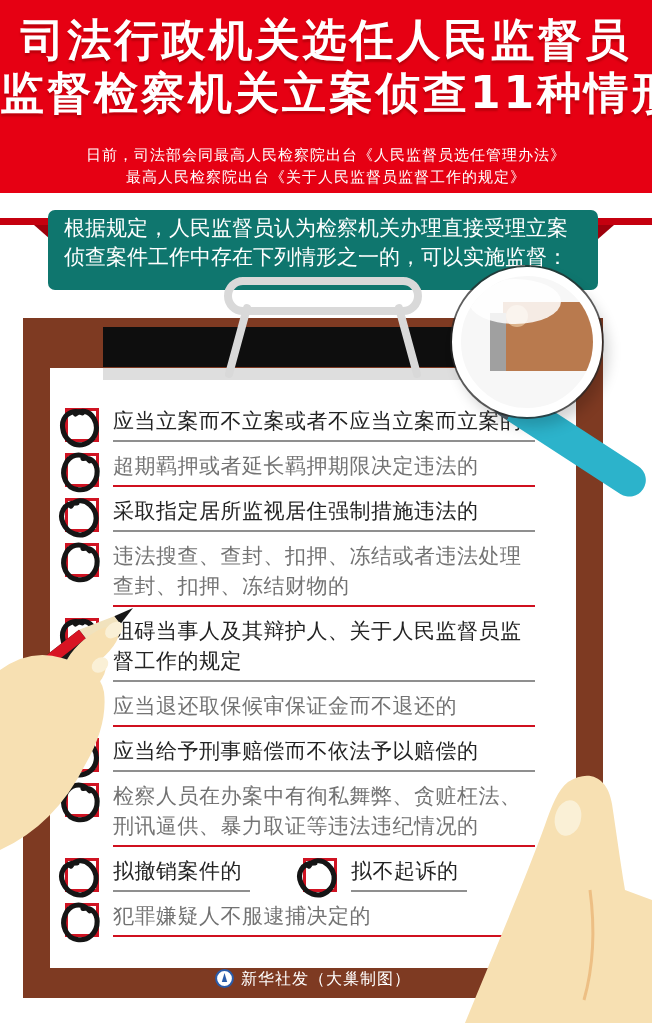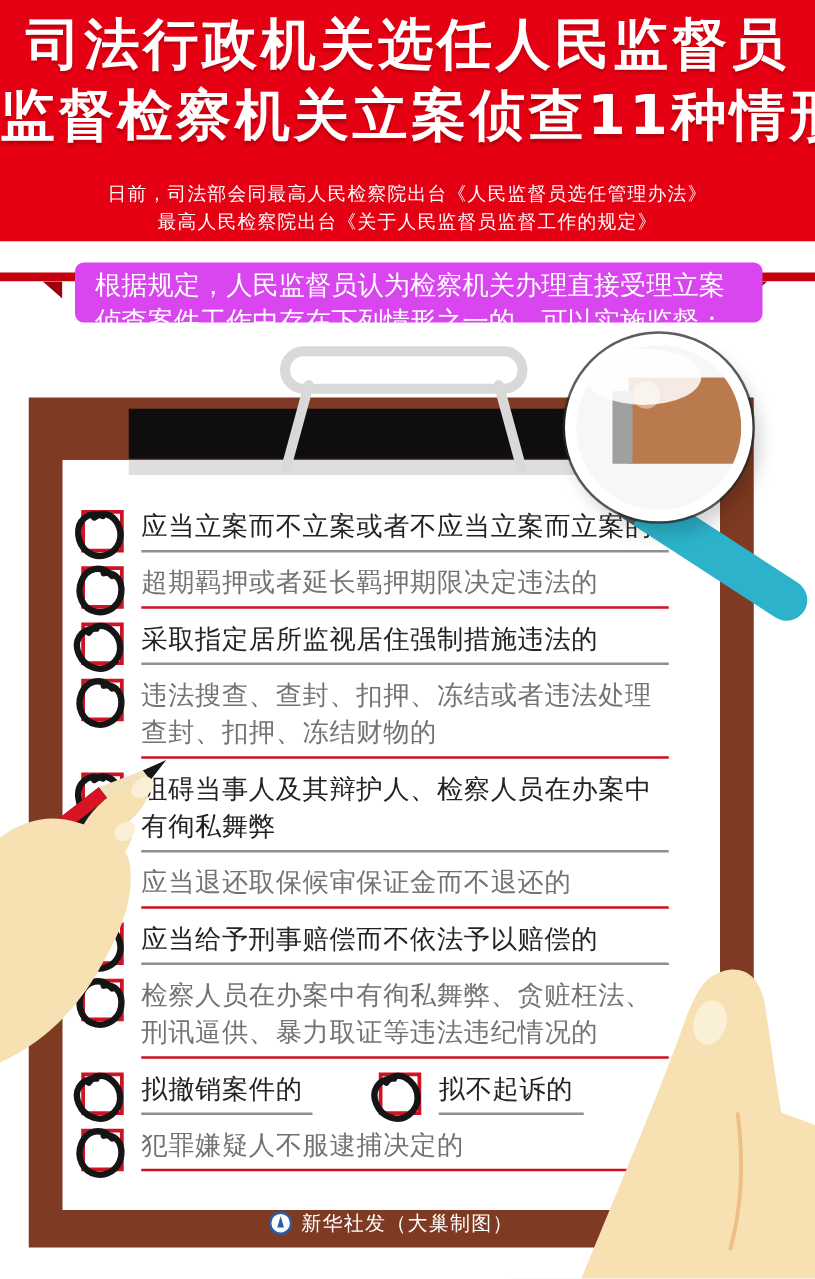--- a/index.html
+++ b/index.html
@@ -4,30 +4,30 @@
 <style>
   html,body{margin:0;padding:0;background:#fff;}
   #stage{
     position:relative;width:652px;height:1023px;overflow:hidden;background:#ffffff;
     font-family:"DejaVu Sans","Liberation Sans",sans-serif;
   }
   
   .poster-header{position:absolute;left:0;top:0;width:652px;height:193px;background:#e60013;color:#fff;text-align:center;}
   .title-line{font-weight:900;font-size:44px;line-height:53px;letter-spacing:3px;
     text-shadow:0 3px 2px rgba(140,0,5,.45);white-space:nowrap;}
-  .title-line.first{padding-top:13px;font-family:Liberation Mono, monospace;}
+  .title-line.first{padding-top:13px;}
   .subtitle-line{font-size:15px;line-height:22px;letter-spacing:1px;white-space:nowrap;}
   .subtitle-line.first{margin-top:25px;}
   
   .ribbon-line{position:absolute;left:0;top:218px;width:652px;height:7px;background:#c5000f;}
   .fold{position:absolute;top:225px;width:16px;height:14px;background:#9e000c;}
   .fold-left{left:34px;clip-path:polygon(0 0,100% 0,100% 100%);}
   .fold-right{left:598px;clip-path:polygon(0 0,100% 0,0 100%);}
-  .ribbon-box{position:absolute;left:48px;top:210px;width:550px;height:48px;box-sizing:border-box;
-    background:#d946ef;border-radius:7px;color:#fff;padding:4px 0 0 16px;margin-left:12px;}
+  .ribbon-box{position:absolute;left:48px;top:210px;width:550px;height:80px;box-sizing:border-box;
+    background:#0f766e;border-radius:7px;color:#fff;padding:4px 0 0 16px;}
   .ribbon-text{font-size:21px;line-height:29px;letter-spacing:0;white-space:nowrap;}
   
   .board{position:absolute;left:23px;top:318px;width:580px;height:680px;background:#7e3a22;}
   .paper{position:absolute;left:27px;top:50px;width:526px;height:600px;background:#ffffff;}
   .clip-band{position:absolute;left:80px;top:9px;width:450px;height:40px;background:#0e0e0e;}
   .band-shadow{position:absolute;left:80px;top:50px;width:450px;height:12px;background:#dedede;}
   .credit{position:absolute;left:0;bottom:8px;width:100%;text-align:center;color:#fff;font-size:16px;letter-spacing:1px;}
   .credit .xh-logo{vertical-align:-4px;margin-right:7px;}
   
   .list{position:absolute;left:65px;top:406px;width:470px;}
@@ -140,21 +140,21 @@
       <div class="txt">违法搜查、查封、扣押、冻结或者违法处理查封、扣押、冻结财物的</div>
         </div>
       </div>
     <div class="row">
         <div class="item" data-color="black">
       <span class="cb">
             <svg class="scr" viewBox="0 0 38 38">
               <use href="#scribble"></use>
             </svg>
           </span>
-      <div class="txt">阻碍当事人及其辩护人、检察人员在办案中有徇私舞弊</div>
+      <div class="txt">阻碍当事人及其辩护人、关于人民监督员监督工作的规定</div>
         </div>
       </div>
     <div class="row">
         <div class="item" data-color="red">
       <span class="cb">
             <svg class="scr" viewBox="0 0 38 38">
               <use href="#scribble"></use>
             </svg>
           </span>
       <div class="txt">应当退还取保候审保证金而不退还的</div>

